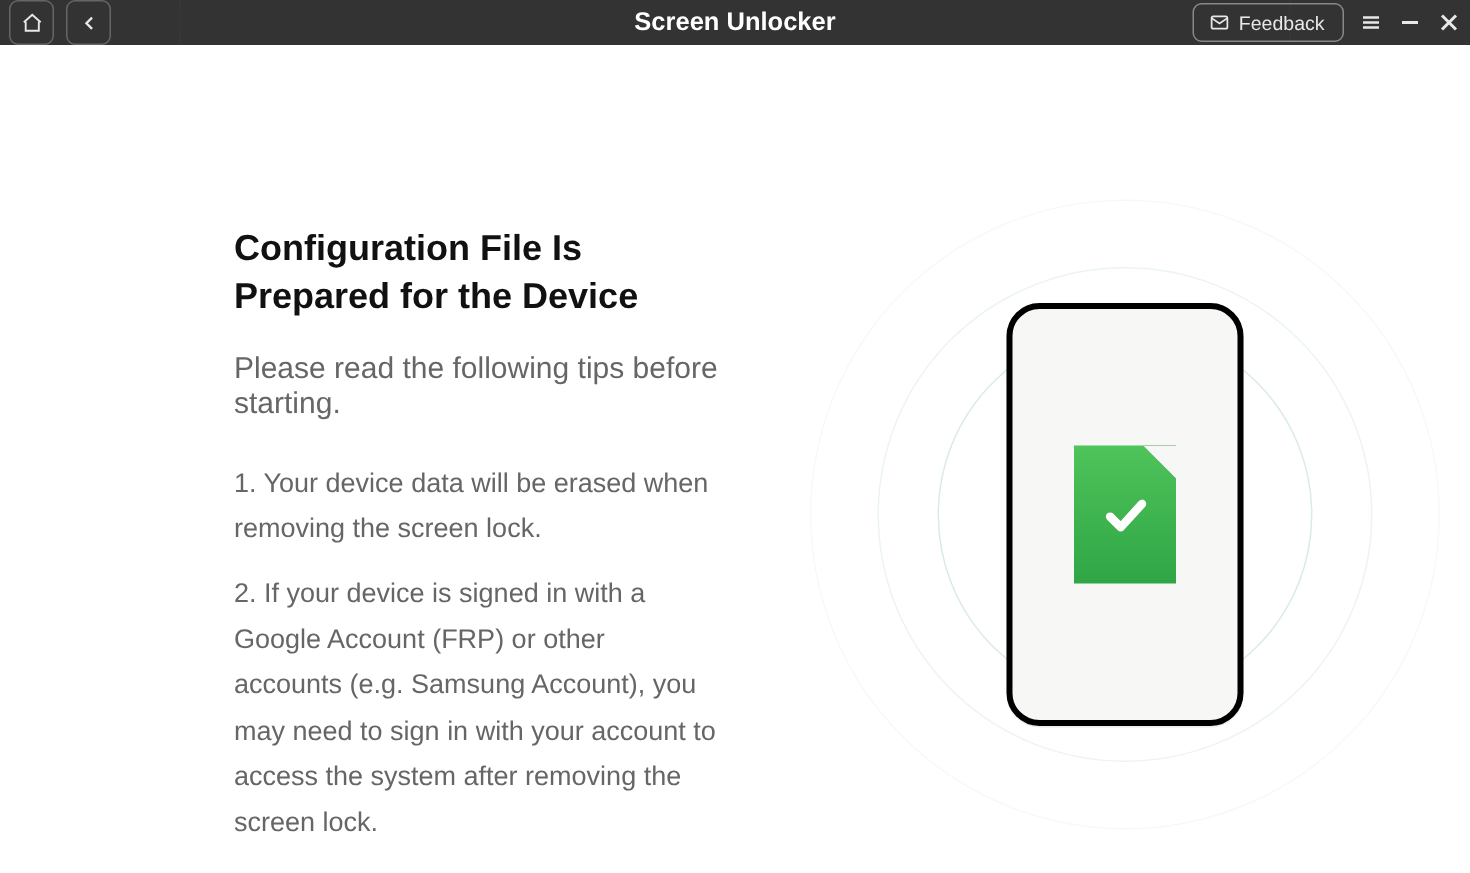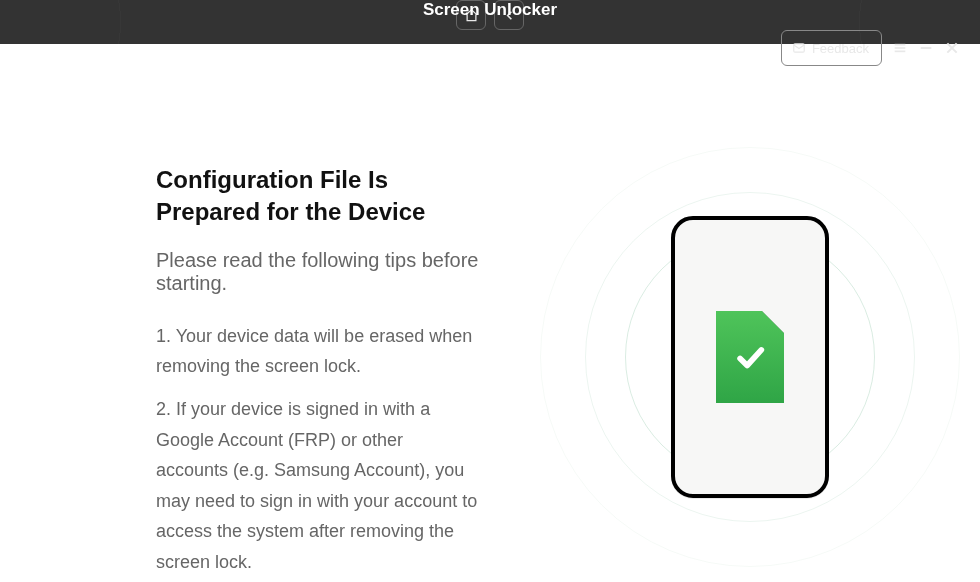--- a/index.html
+++ b/index.html
@@ -1,41 +1,40 @@
 <!DOCTYPE html>
 <html><head>
 <meta charset="utf-8">
 <style>
   * { box-sizing: border-box; margin: 0; padding: 0; }
   html, body { width: 980px; height: 582px; font-family: -apple-system, "Segoe UI", Arial, sans-serif; overflow: hidden; }
   .app { width: 980px; height: 582px; background: #ffffff; display: flex; flex-direction: column; }
 
   .titlebar {
     height: 44px; background: #333333; position: relative;
-    display: flex; align-items: center; padding: 0 20px;
+    display: flex; align-items: center; padding: 0 6px;
     background-image:
       radial-gradient(circle at 0% 50%, transparent 0, transparent 120px, rgba(255,255,255,0.02) 120px, rgba(255,255,255,0.02) 121px, transparent 121px),
       radial-gradient(circle at 100% 50%, transparent 0, transparent 120px, rgba(255,255,255,0.02) 120px, rgba(255,255,255,0.02) 121px, transparent 121px);
-    flex-direction: column;
   }
   .tb-left { display: flex; gap: 8px; }
   .sqbtn {
     width: 30px; height: 30px; border: 1px solid #666; border-radius: 6px;
     display: flex; align-items: center; justify-content: center;
     color: #e8e8e8; cursor: pointer;
   }
   .tb-title {
     position: absolute; left: 50%; transform: translateX(-50%);
     color: #ffffff; font-weight: 700; font-size: 17px;
   }
   .tb-right {
     margin-left: auto; display: flex; align-items: center; gap: 10px;
   }
   .feedback-btn {
-    height: 36px; padding: 0 12px 0 10px;
+    height: 26px; padding: 0 12px 0 10px;
     border: 1px solid #888; border-radius: 6px;
     display: flex; align-items: center; gap: 6px;
     color: #e8e8e8; font-size: 13px; cursor: pointer;
   }
   .win-btn {
     width: 16px; height: 16px; display: flex; align-items: center; justify-content: center;
     color: #e8e8e8; cursor: pointer;
   }
 
   .body {

